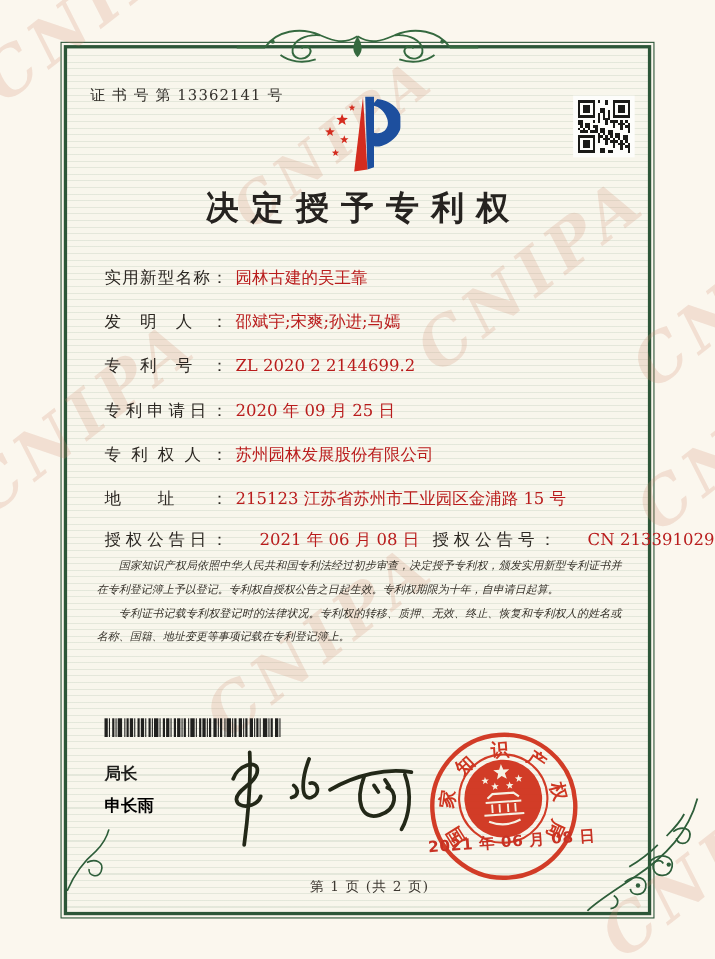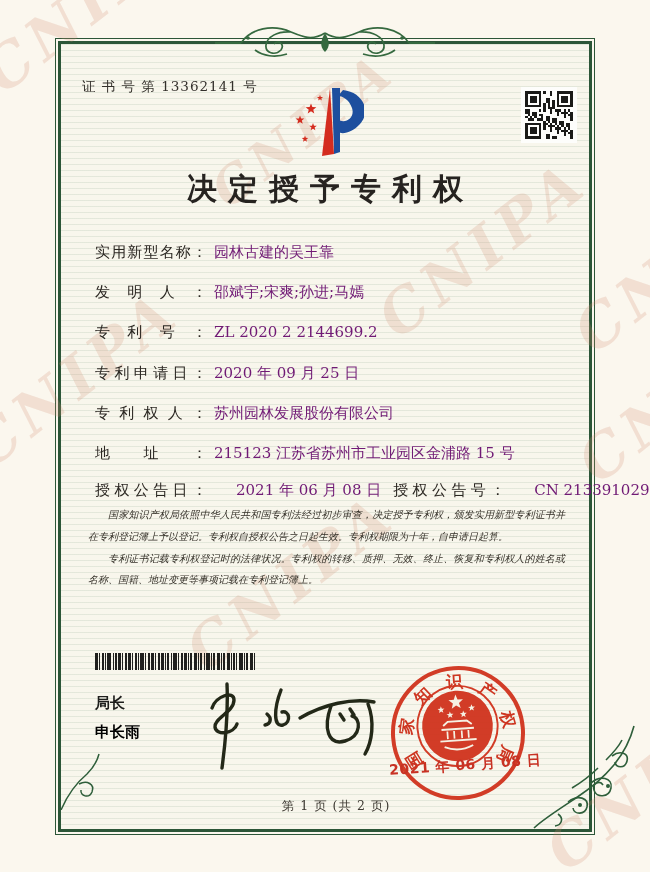--- a/index.html
+++ b/index.html
@@ -40,21 +40,21 @@
   .title{
     position:absolute;left:0;right:0;top:169px;text-align:center;
     font-size:30px;font-weight:700;letter-spacing:11px;color:#262320;text-indent:11px;
   }
 
   .row{position:absolute;left:95px;width:470px;font-size:15px;display:flex;align-items:baseline;}
   .flabel{
     display:inline-block;width:112px;flex:none;
     text-align:justify;text-align-last:justify;color:#2b2722;white-space:normal;
   }
-  .fvalue{margin-left:7px;white-space:pre;color:#701a75;}
+  .fvalue{margin-left:7px;white-space:pre;color:#b91c1c;}
   .fgroup{display:flex;align-items:baseline;gap:22px;}
   .fgroup.second{margin-left:12px;}
 
   .body-text{
     position:absolute;left:88px;width:477px;top:504px;
     font-size:10px;line-height:21.8px;text-align:justify;color:#36322a;font-style:italic;
   }
   .body-text p{margin:0;text-indent:2em;}
 
   .barcode{position:absolute;left:95px;top:653px;height:17px;display:flex;align-items:stretch;}

